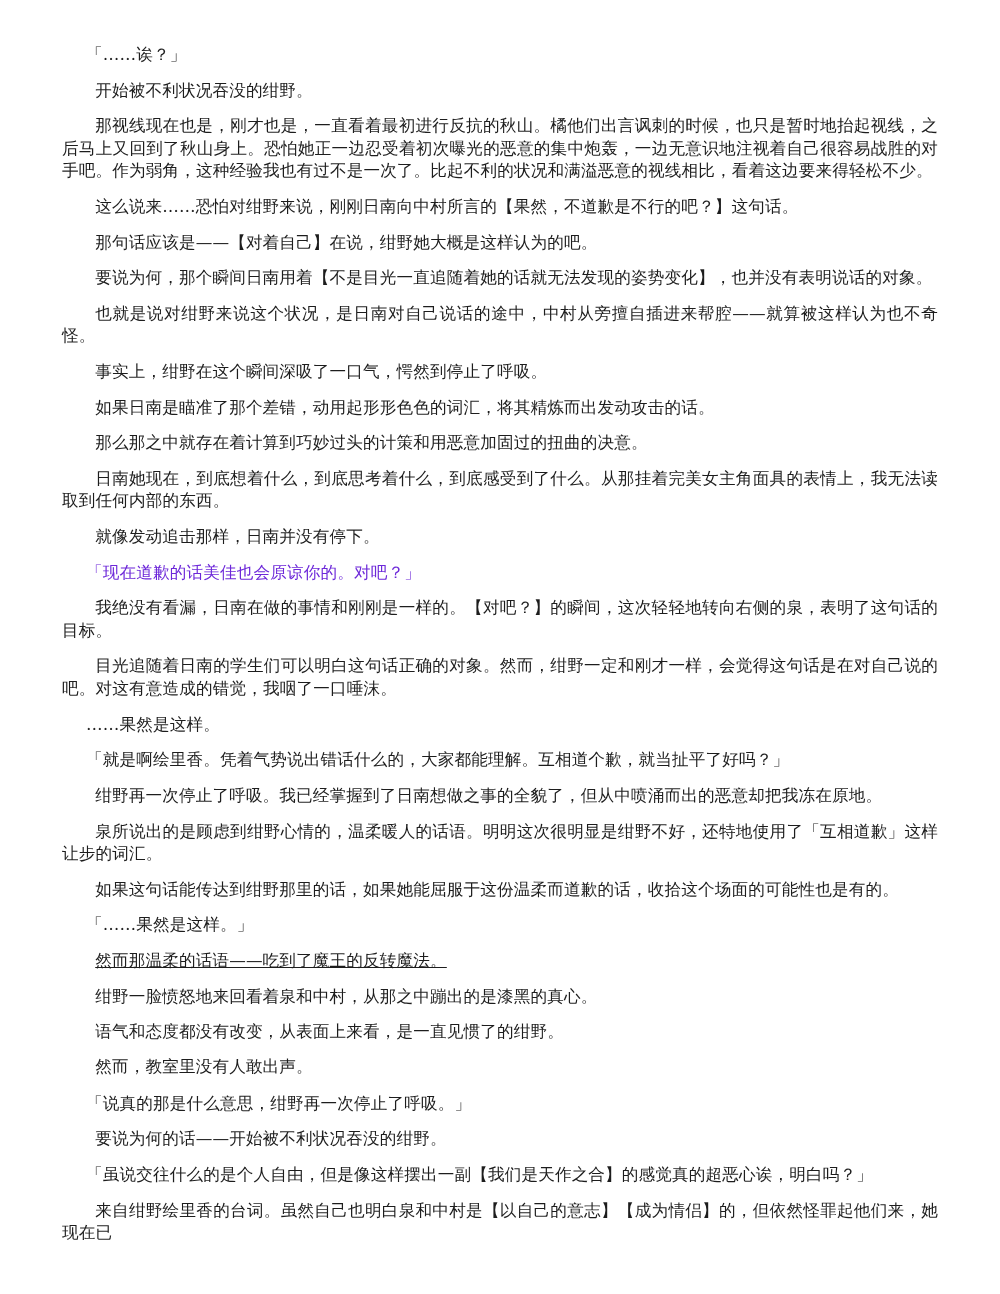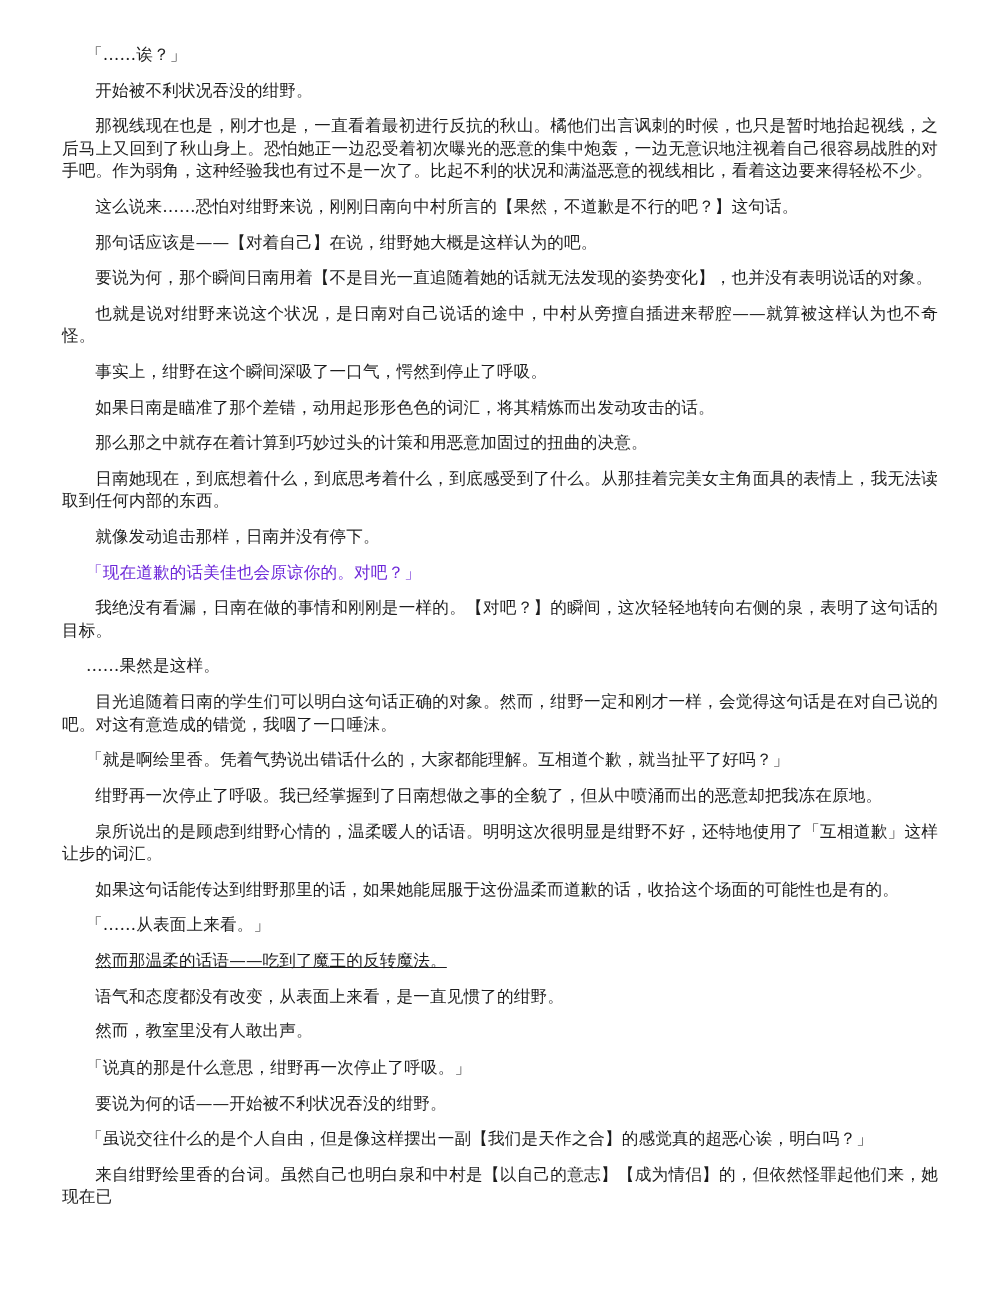--- a/index.html
+++ b/index.html
@@ -72,28 +72,29 @@
       <p class="para" style="color: rgb(29, 29, 29);">那句话应该是——【对着自己】在说，绀野她大概是这样认为的吧。</p>
       <p class="para" style="color: rgb(29, 29, 29);">要说为何，那个瞬间日南用着【不是目光一直追随着她的话就无法发现的姿势变化】，也并没有表明说话的对象。</p>
       <p class="para" style="color: rgb(29, 29, 29);">也就是说对绀野来说这个状况，是日南对自己说话的途中，中村从旁擅自插进来帮腔——就算被这样认为也不奇怪。</p>
       <p class="para" style="color: rgb(29, 29, 29);">事实上，绀野在这个瞬间深吸了一口气，愕然到停止了呼吸。</p>
       <p class="para" style="color: rgb(29, 29, 29);">如果日南是瞄准了那个差错，动用起形形色色的词汇，将其精炼而出发动攻击的话。</p>
       <p class="para" style="color: rgb(29, 29, 29);">那么那之中就存在着计算到巧妙过头的计策和用恶意加固过的扭曲的决意。</p>
       <p class="para" style="color: rgb(29, 29, 29);">日南她现在，到底想着什么，到底思考着什么，到底感受到了什么。从那挂着完美女主角面具的表情上，我无法读取到任何内部的东西。</p>
       <p class="para" style="color: rgb(29, 29, 29);">就像发动追击那样，日南并没有停下。</p>
       <p class="para dialogue" style="color: #6d28d9;">「现在道歉的话美佳也会原谅你的。对吧？」</p>
       <p class="para" style="color: rgb(29, 29, 29);">我绝没有看漏，日南在做的事情和刚刚是一样的。【对吧？】的瞬间，这次轻轻地转向右侧的泉，表明了这句话的目标。</p>
+      <p class="para" style="color: rgb(29, 29, 29);">目光追随着日南的学生们可以明白这句话正确的对象。然而，绀野一定和刚才一样，会觉得这句话是在对自己说的吧。对这有意造成的错觉，我咽了一口唾沫。</p>
       <p class="para ellipsis" style="color: rgb(29, 29, 29);">……果然是这样。</p>
-      <p class="para" style="color: rgb(29, 29, 29);">目光追随着日南的学生们可以明白这句话正确的对象。然而，绀野一定和刚才一样，会觉得这句话是在对自己说的吧。对这有意造成的错觉，我咽了一口唾沫。</p>
       <p class="para dialogue" style="color: rgb(29, 29, 29);">「就是啊绘里香。凭着气势说出错话什么的，大家都能理解。互相道个歉，就当扯平了好吗？」</p>
       <p class="para" style="color: rgb(29, 29, 29);">绀野再一次停止了呼吸。我已经掌握到了日南想做之事的全貌了，但从中喷涌而出的恶意却把我冻在原地。</p>
       <p class="para" style="color: rgb(29, 29, 29);">泉所说出的是顾虑到绀野心情的，温柔暖人的话语。明明这次很明显是绀野不好，还特地使用了「互相道歉」这样让步的词汇。</p>
       <p class="para" style="color: rgb(29, 29, 29);">如果这句话能传达到绀野那里的话，如果她能屈服于这份温柔而道歉的话，收拾这个场面的可能性也是有的。</p>
-      <p class="para dialogue" style="color: rgb(29, 29, 29);">「……从表面上来看。」</p>
+      <p class="para dialogue" style="color: rgb(29, 29, 29);">「……果然是这样。」</p>
       <p class="para" style="color: rgb(29, 29, 29); text-decoration: underline;">然而那温柔的话语——吃到了魔王的反转魔法。</p>
+      <p class="para" style="color: rgb(29, 29, 29);">绀野一脸愤怒地来回看着泉和中村，从那之中蹦出的是漆黑的真心。</p>
       <p class="para" style="color: rgb(29, 29, 29);">语气和态度都没有改变，从表面上来看，是一直见惯了的绀野。</p>
       <p class="para" style="color: rgb(29, 29, 29); font-family: Liberation Mono, monospace;">然而，教室里没有人敢出声。</p>
       <p class="para dialogue" style="color: rgb(29, 29, 29);">「说真的那是什么意思，绀野再一次停止了呼吸。」</p>
       <p class="para" style="color: rgb(29, 29, 29);">要说为何的话——开始被不利状况吞没的绀野。</p>
       <p class="para dialogue" style="color: rgb(29, 29, 29);">「虽说交往什么的是个人自由，但是像这样摆出一副【我们是天作之合】的感觉真的超恶心诶，明白吗？」</p>
       <p class="para" style="color: rgb(29, 29, 29);">来自绀野绘里香的台词。虽然自己也明白泉和中村是【以自己的意志】【成为情侣】的，但依然怪罪起他们来，她现在已</p>
     </div>
 </div>
 
 </body></html>

